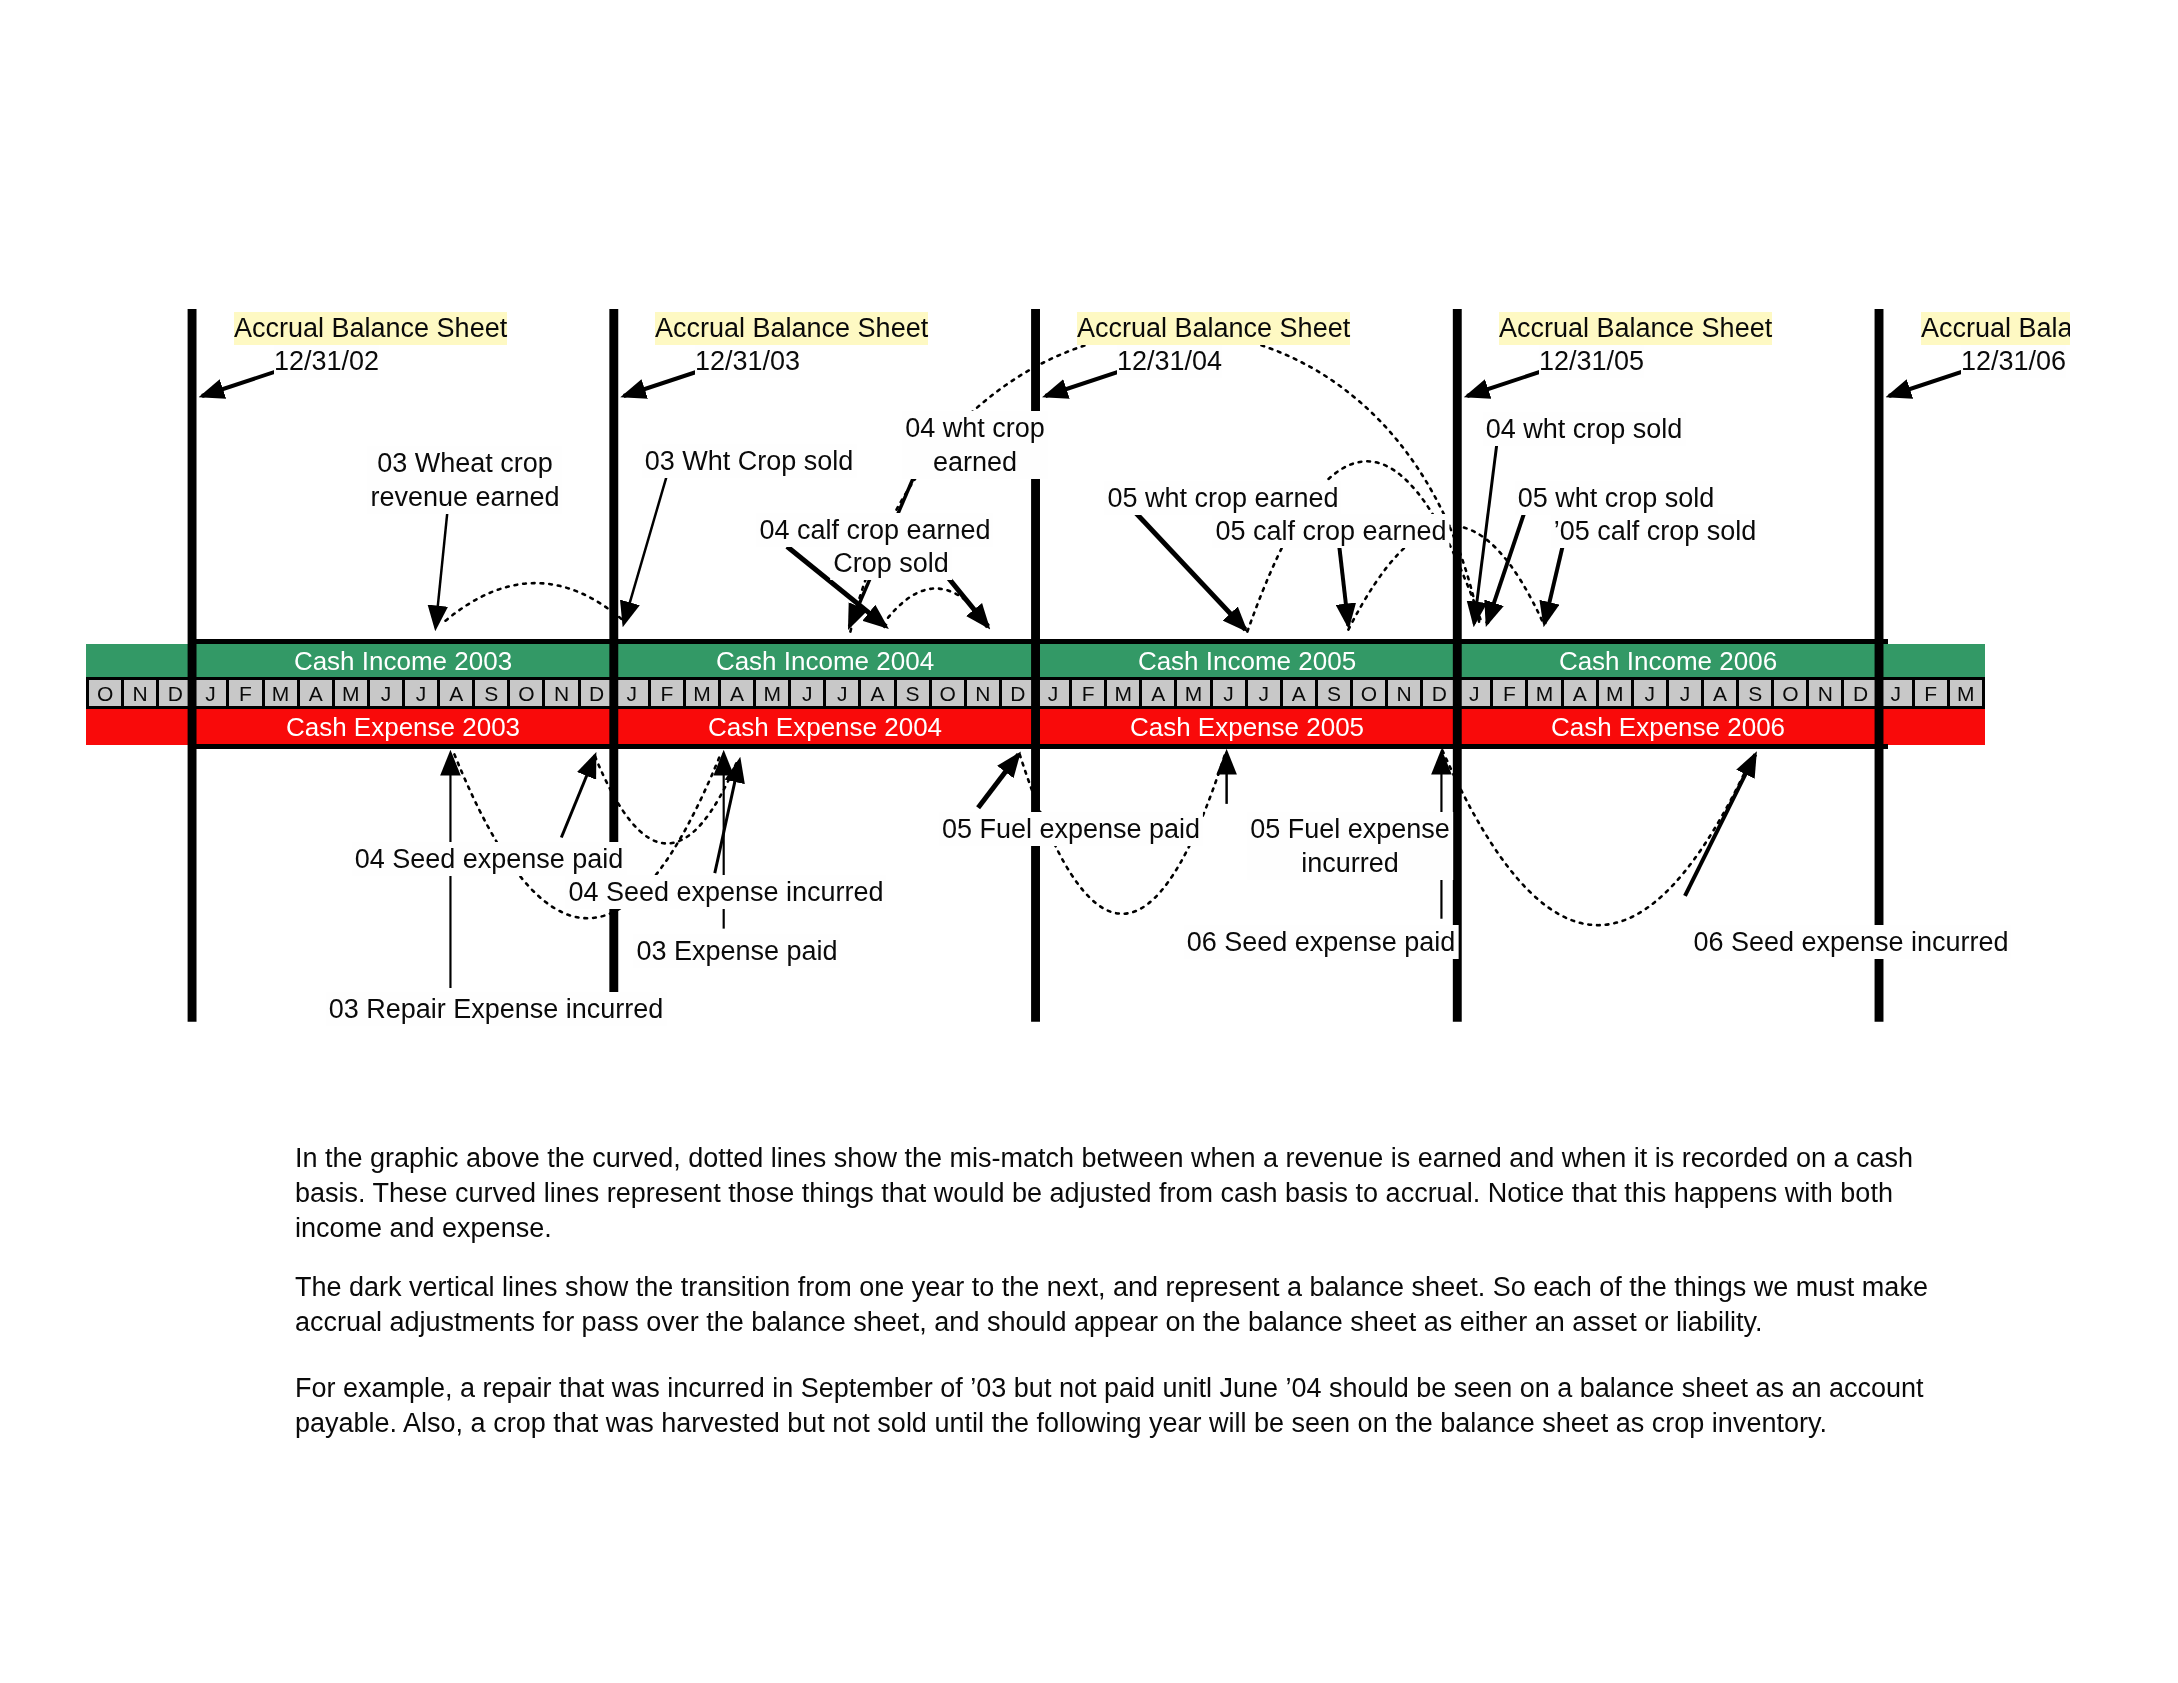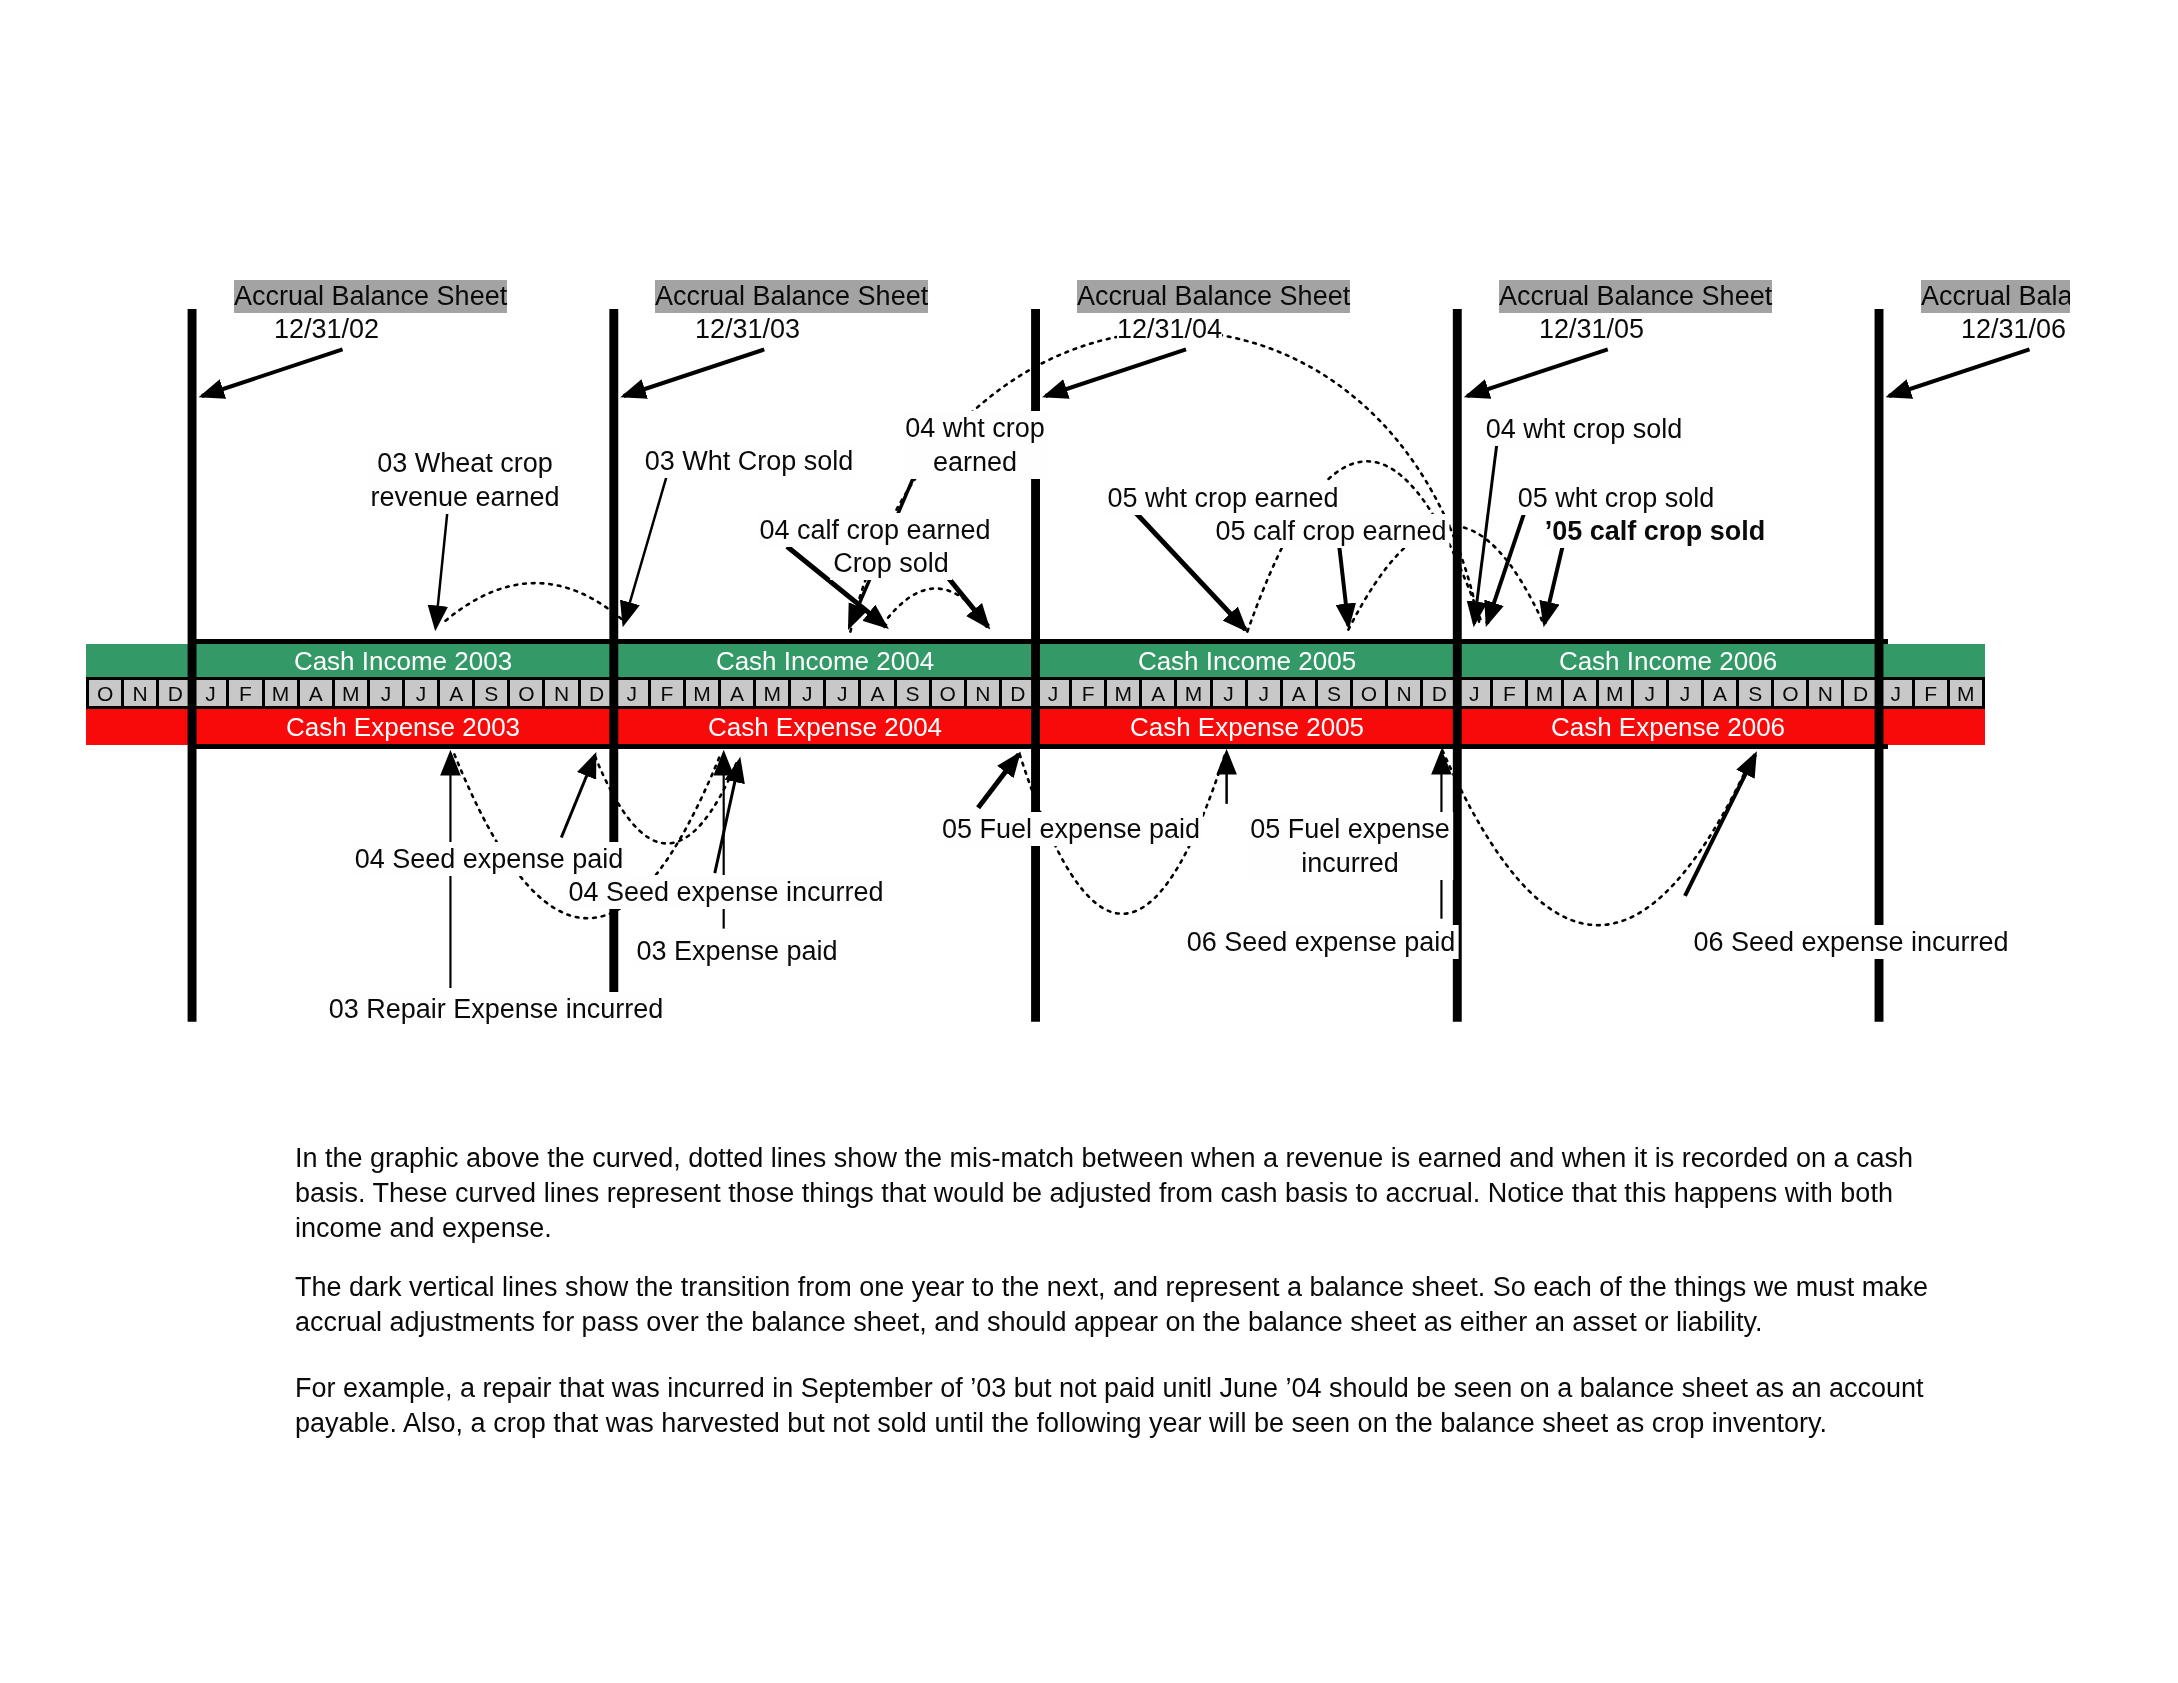--- a/index.html
+++ b/index.html
@@ -20,21 +20,21 @@
   .month-cell{flex:1 1 0;box-sizing:border-box;border-right:3px solid #000;
       display:flex;align-items:center;justify-content:center;
       font-size:21px;line-height:1;}
   
   #overlay{position:absolute;left:0;top:0;z-index:5;}
   
   .ann{position:absolute;z-index:8;transform:translateX(-50%);text-align:center;
        font-size:27px;line-height:34px;white-space:nowrap;}
   .ann div{background:#fefefe;padding:0 3px;}
   .bs-label{position:absolute;z-index:8;font-size:27px;line-height:33px;white-space:nowrap;}
-  .bs-label .l1{background:#a3a3a3;}
+  .bs-label .l1{background:#fef9c3;margin-top:32px;}
   .bs-label .l2{background:#fefefe;display:inline-block;margin-left:40px;}
   .clip{overflow:hidden;}
   .para{position:absolute;left:295px;width:1683px;z-index:8;
         font-size:27px;line-height:35px;}
 </style>
 </head>
 <body>
 
 <div id="page">
 
@@ -190,21 +190,21 @@
       </div>
       <div class="ann" style="left: 1331px; top: 514px;">
         <div>05 calf crop earned</div>
       </div>
       <div class="ann" style="left: 1584px; top: 412px;">
         <div>04 wht crop sold</div>
       </div>
       <div class="ann" style="left: 1616px; top: 481px;">
         <div>05 wht crop sold</div>
       </div>
-      <div class="ann" style="left: 1655px; top: 514px; font-weight: bold;">
+      <div class="ann" style="left: 1655px; top: 514px;">
         <div>’05 calf crop sold</div>
       </div>
       <div class="ann" style="left: 489px; top: 842px;">
         <div>04 Seed expense paid</div>
       </div>
       <div class="ann" style="left: 726px; top: 875px;">
         <div>04 Seed expense incurred</div>
       </div>
       <div class="ann" style="left: 737px; top: 934px;">
         <div>03 Expense paid</div>

